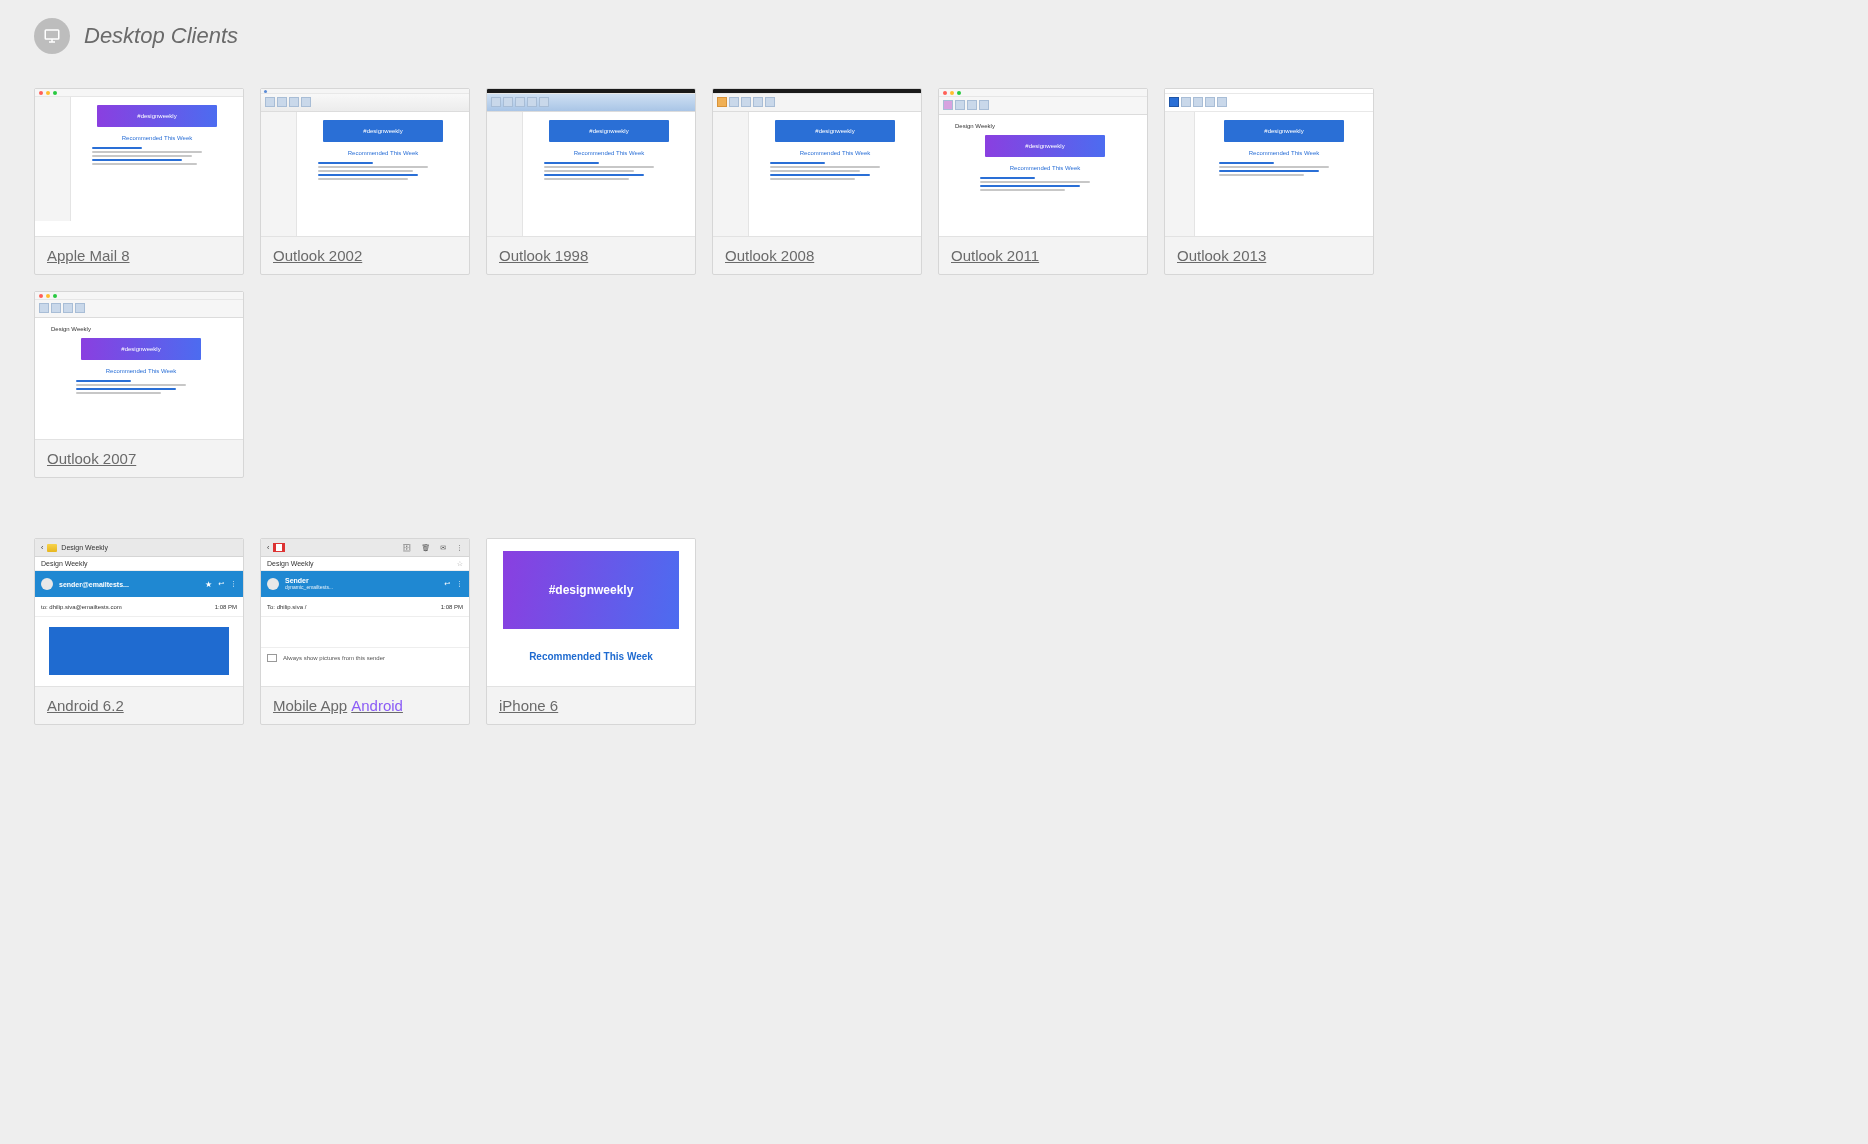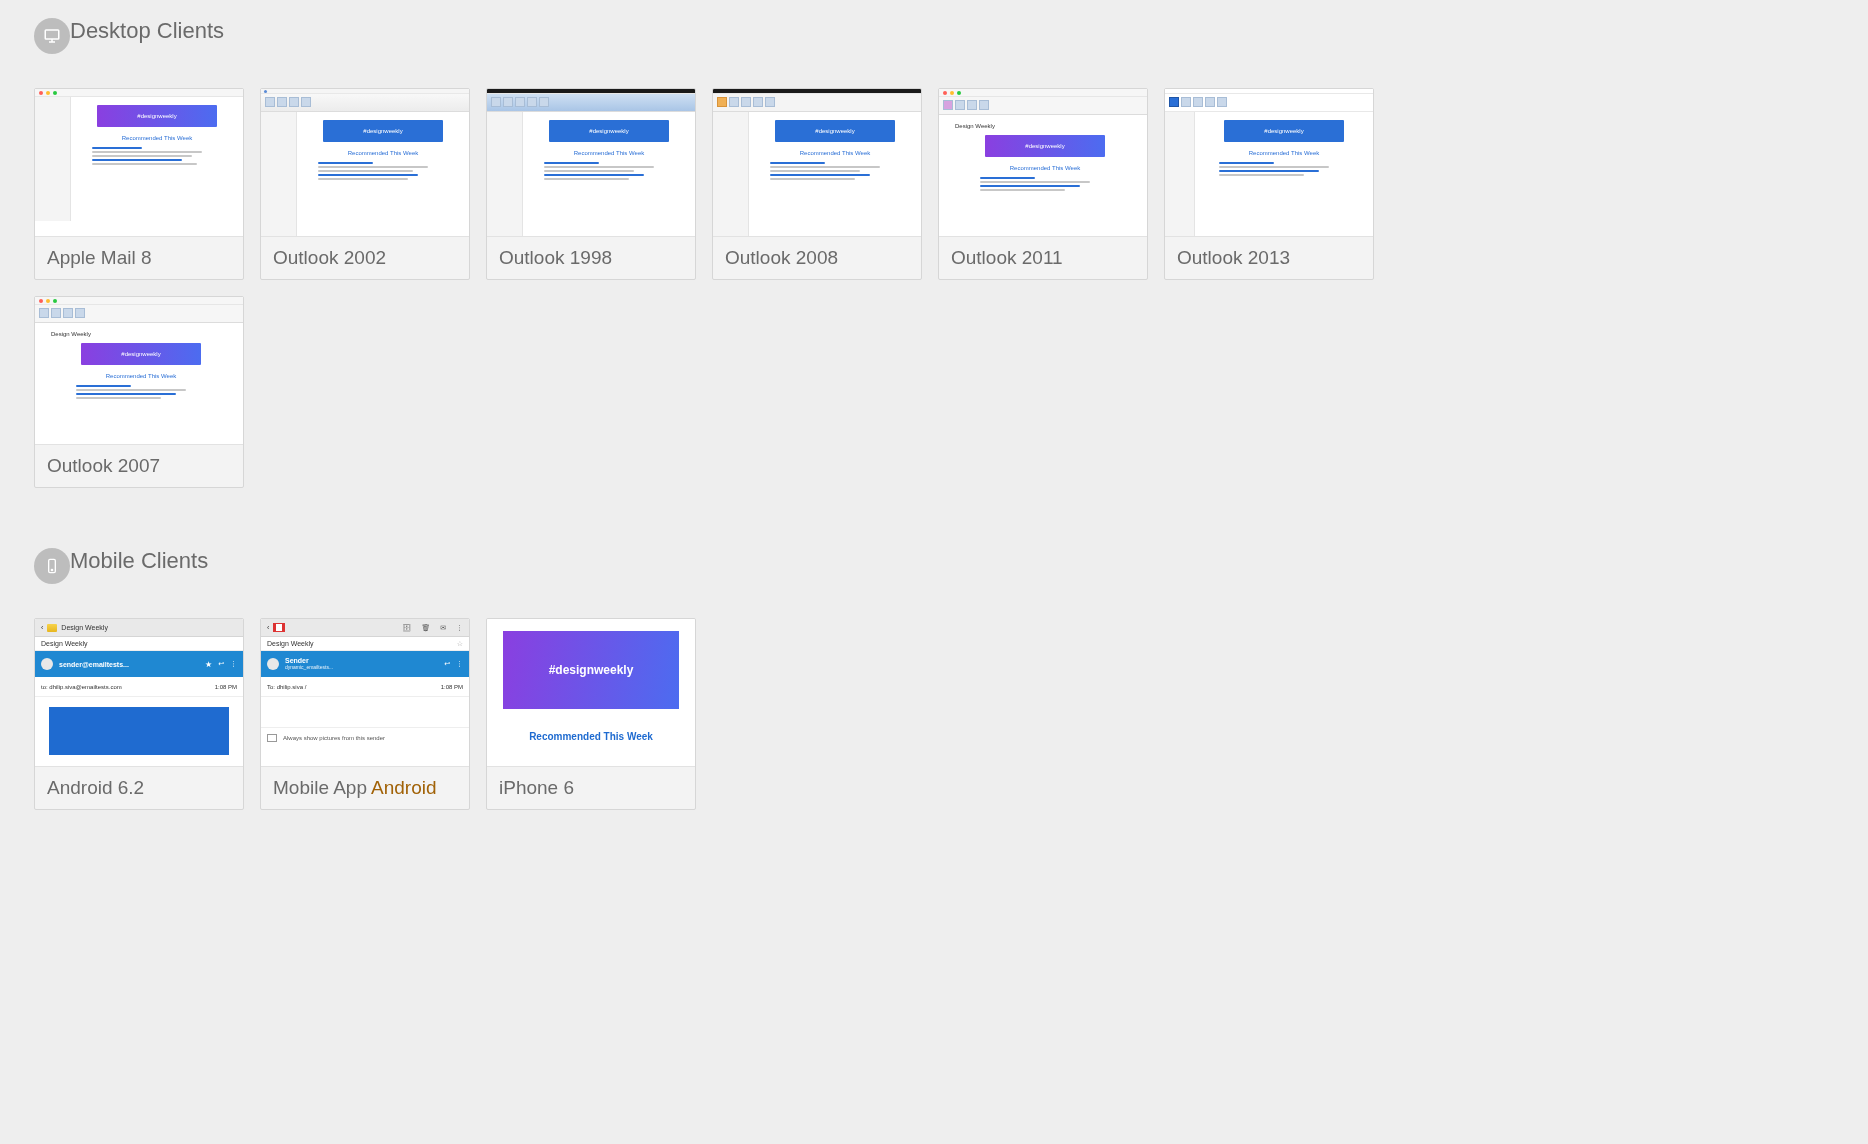--- a/index.html
+++ b/index.html
@@ -5,21 +5,24 @@
   * { box-sizing: border-box; margin: 0; padding: 0; }
   body {
     font-family: -apple-system, BlinkMacSystemFont, "Segoe UI", Helvetica, Arial, sans-serif;
     background: #eeeeee;
     color: #555;
     padding: 18px 34px;
   }
   .section { margin-bottom: 60px; }
   .section-header {
     display: flex;
+    align-items: center;
+    gap: 14px;
     margin-bottom: 34px;
+    font-style: italic;
   }
   .section-icon {
     width: 36px;
     height: 36px;
     border-radius: 50%;
     background: #bdbdbd;
     display: flex;
     align-items: center;
     justify-content: center;
     color: #fff;
@@ -43,27 +46,28 @@
   }
   .thumb {
     height: 148px;
     background: #fff;
     border-bottom: 1px solid #e2e2e2;
     position: relative;
     overflow: hidden;
   }
   .caption {
     padding: 10px 12px;
-    font-size: 19px;
+    font-size: 15px;
     color: #6a6a6a;
     white-space: nowrap;
     overflow: hidden;
     text-overflow: ellipsis;
-  }
-  .caption .sub { color: #a16207; margin-left: 4px; }
+    text-decoration: underline;
+  }
+  .caption .sub { color: #8b5cf6; margin-left: 4px; }
 
   
   .chrome-bar {
     height: 5px;
     background: #f5f5f5;
     border-bottom: 1px solid #e8e8e8;
     display:flex; align-items:center; padding:0 3px; gap:2px;
   }
   .tl { width:3px;height:3px;border-radius:50%; }
   .ribbon {
@@ -319,29 +323,20 @@
           </div>
         </div>
       </div>
       <div class="caption">Outlook 2007</div>
     </div>
 
   </div>
 </div>
 
 <div class="section">
-  <div class="section-header">
-    <div class="section-icon">
-      <svg width="16" height="18" viewBox="0 0 24 24" fill="none" stroke="#fff" stroke-width="2">
-        <rect x="7" y="2" width="10" height="20" rx="2"></rect>
-          <circle cx="12" cy="18" r="1" fill="#fff"></circle>
-      </svg>
-    </div>
-    <h2 class="section-title">Mobile Clients</h2>
-  </div>
 
   <div class="grid">
 
     <div class="card">
       <div class="thumb">
         <div class="mob-chrome">
           <span>‹</span>
           <span style="width:10px;height:8px;background:linear-gradient(#f7d34b,#e7b61f);border-radius:1px;"></span>
           <span>Design Weekly</span>
         </div>

